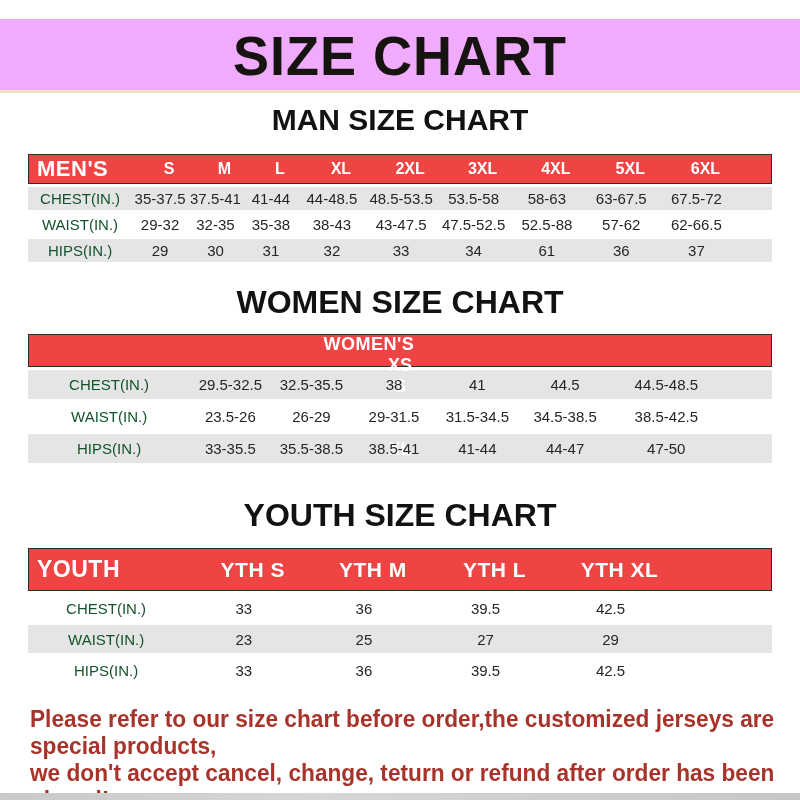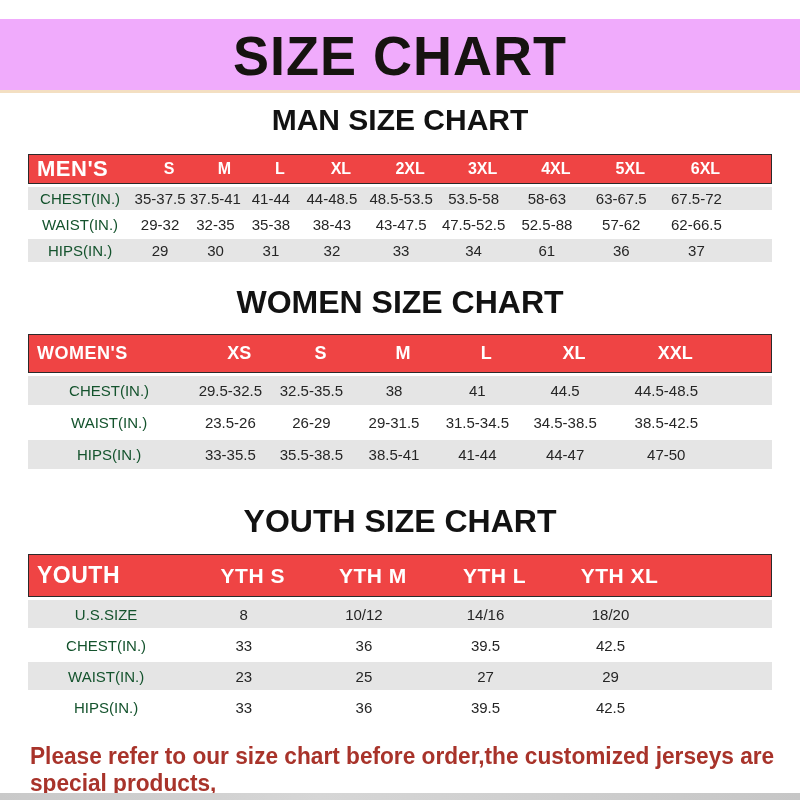--- a/index.html
+++ b/index.html
@@ -48,21 +48,21 @@
   .tbl-0 .cell:nth-child(2){width:7.5%;}
   .tbl-0 .cell:nth-child(3){width:7.4%;}
   .tbl-0 .cell:nth-child(4){width:7.5%;}
   .tbl-0 .cell:nth-child(5){width:8.9%;}
   .tbl-0 .cell:nth-child(6){width:9.7%;}
   .tbl-0 .cell:nth-child(7){width:9.8%;}
   .tbl-0 .cell:nth-child(8){width:9.9%;}
   .tbl-0 .cell:nth-child(9){width:10.1%;}
   .tbl-0 .cell:nth-child(10){width:10.1%;}
   
-  .tbl-1 .header-row{height:39px;}
+  .tbl-1 .header-row{height:33px;flex-direction:column;}
   .tbl-1 .data-row{height:29px;}
   .tbl-1 .header-row .cell{font-size:18px;}
   .tbl-1 .cell:nth-child(1){width:21.8%;}
   .tbl-1 .cell:nth-child(2){width:10.8%;}
   .tbl-1 .cell:nth-child(3){width:11%;}
   .tbl-1 .cell:nth-child(4){width:11.2%;}
   .tbl-1 .cell:nth-child(5){width:11.2%;}
   .tbl-1 .cell:nth-child(6){width:12.4%;}
   .tbl-1 .cell:nth-child(7){width:14.8%;}
   
@@ -191,27 +191,20 @@
 <section class="chart-section sec-youth">
   <h2 class="section-heading">YOUTH SIZE CHART</h2>
   <div class="size-table tbl-2">
       <div class="trow header-row">
         <div class="cell label-cell">YOUTH</div>
         <div class="cell col-cell">YTH S</div>
         <div class="cell col-cell">YTH M</div>
         <div class="cell col-cell">YTH L</div>
         <div class="cell col-cell">YTH XL</div>
       </div>
-      <div class="trow data-row row-gray">
-        <div class="cell label-cell">U.S.SIZE</div>
-        <div class="cell val-cell">8</div>
-        <div class="cell val-cell">10/12</div>
-        <div class="cell val-cell">14/16</div>
-        <div class="cell val-cell">18/20</div>
-      </div>
       <div class="trow data-row row-white">
         <div class="cell label-cell">CHEST(IN.)</div>
         <div class="cell val-cell">33</div>
         <div class="cell val-cell">36</div>
         <div class="cell val-cell">39.5</div>
         <div class="cell val-cell">42.5</div>
       </div>
       <div class="trow data-row row-gray">
         <div class="cell label-cell">WAIST(IN.)</div>
         <div class="cell val-cell">23</div>

